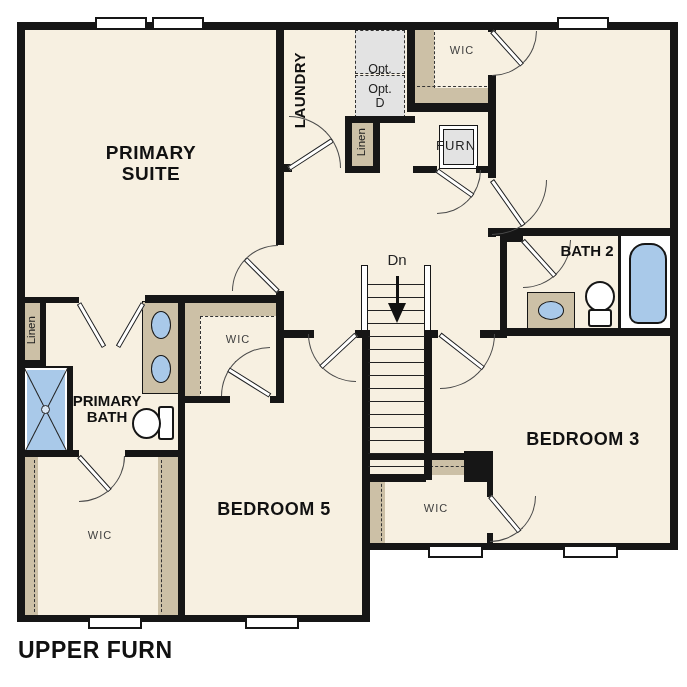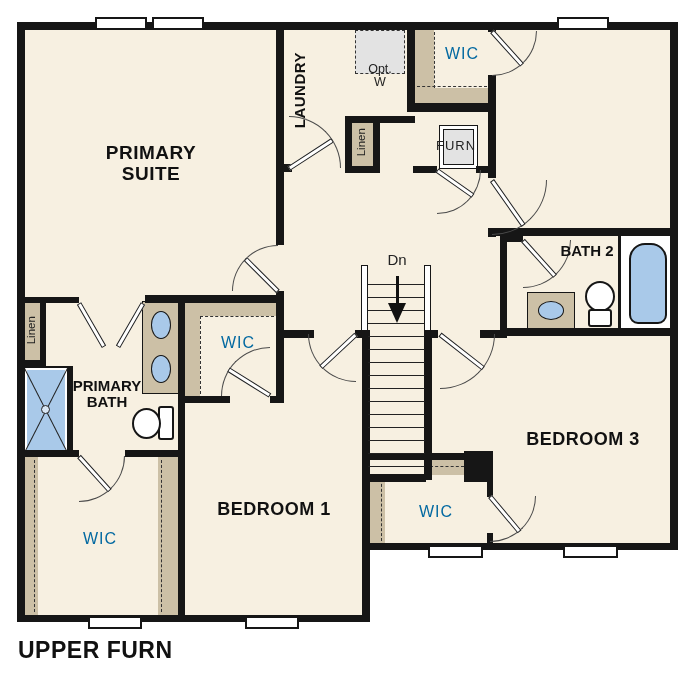--- a/index.html
+++ b/index.html
@@ -11,21 +11,21 @@
   .window{position:absolute;background:#fff;border:2px solid #161616;box-sizing:border-box;}
   .leaf{position:absolute;height:5px;background:#fff;border:1.2px solid #222;transform-origin:0 50%;box-sizing:border-box;}
   .arc{position:absolute;box-sizing:border-box;border:1.3px solid #4a4a4a;background:transparent;}
   .arc-tr{border-radius:0 100% 0 0;border-left:none;border-bottom:none;}
   .arc-tl{border-radius:100% 0 0 0;border-right:none;border-bottom:none;}
   .arc-br{border-radius:0 0 100% 0;border-left:none;border-top:none;}
   .arc-bl{border-radius:0 0 0 100%;border-right:none;border-top:none;}
   .lbl{position:absolute;color:#111;text-align:center;line-height:1.08;}
   .room-lbl{font-weight:bold;font-size:18px;letter-spacing:.5px;}
   .big-lbl{font-weight:bold;font-size:19px;letter-spacing:.5px;}
-  .wic-lbl{font-size:16px;color:#0369a1;letter-spacing:1px;}
+  .wic-lbl{font-size:11px;color:#404040;letter-spacing:1px;}
   .sm-lbl{font-size:15px;color:#222;}
   .dashv{position:absolute;border-left:1.5px dashed #333;width:0;}
   .dashh{position:absolute;border-top:1.5px dashed #333;height:0;}
   .optbox{position:absolute;background:#e3e3e3;border:1.5px dashed #333;box-sizing:border-box;
           display:flex;align-items:center;justify-content:center;text-align:center;
           font-size:12.5px;color:#222;line-height:1.05;}
   .fixture{position:absolute;box-sizing:border-box;}
   .stairs{position:absolute;background:repeating-linear-gradient(to bottom,transparent 0 11.5px,#222 11.5px 13px);}
   .rail{position:absolute;background:#fff;border:1.5px solid #161616;box-sizing:border-box;}
   .caption{position:absolute;font-weight:bold;font-size:23px;color:#111;letter-spacing:.5px;}
@@ -57,20 +57,23 @@
   <div class="dashv" style="left:161px;top:460px;height:152px;"></div>
 
   <div class="abs tan" style="left:428px;top:455px;width:39px;height:20px;"></div>
   <div class="dashh" style="left:430px;top:466px;width:34px;"></div>
   <div class="abs tan" style="left:370px;top:477px;width:15px;height:66px;"></div>
   <div class="dashv" style="left:381px;top:479px;height:62px;"></div>
 
   <div class="optbox" style="left:355px;top:30px;width:50px;height:44px;">
     <span style="width:34px;margin-top:48px;">Opt. W</span>
   </div>
+  <div class="optbox" style="left:355px;top:75px;width:50px;height:43px;">
+    <span style="width:34px;">Opt. D</span>
+  </div>
 
   <div class="fixture" style="left:439px;top:125px;width:39px;height:44px;background:#fff;border:1.5px solid #161616;"></div>
   <div class="fixture" style="left:443px;top:129px;width:31px;height:36px;background:#e3e3e3;border:1.5px solid #161616;"></div>
 
   <div class="fixture" style="left:23px;top:366px;width:46px;height:88px;background:#a9c9e9;border:2px solid #161616;box-shadow:inset 0 0 0 2px #fff;">
     <div class="abs" style="left:-27px;top:42px;width:96px;height:0;border-top:1.5px solid #222;transform:rotate(63deg);"></div>
     <div class="abs" style="left:-27px;top:42px;width:96px;height:0;border-top:1.5px solid #222;transform:rotate(-63deg);"></div>
     <div class="abs" style="left:16px;top:37px;width:9px;height:9px;background:#d8e6f4;border:1.5px solid #222;border-radius:50%;"></div>
   </div>
   <div class="fixture tan" style="left:142px;top:301px;width:37px;height:93px;border:1.5px solid #161616;"></div>
@@ -189,23 +192,23 @@
 
   <div class="arc arc-br" style="left:79px;top:456px;width:46px;height:46px;"></div>
   <div class="leaf" style="left:79px;top:454px;width:46px;transform:rotate(48deg);"></div>
 
   <div class="arc arc-br" style="left:490px;top:496px;width:46px;height:46px;"></div>
   <div class="leaf" style="left:490px;top:494px;width:46px;transform:rotate(50deg);"></div>
 
   <div class="lbl big-lbl" style="left:86px;top:143px;width:130px;">PRIMARY SUITE</div>
   <div class="lbl room-lbl" style="left:245px;top:82px;width:110px;font-size:15px;transform:rotate(-90deg);">LAUNDRY</div>
   <div class="lbl room-lbl" style="left:513px;top:430px;width:140px;">BEDROOM 3</div>
-  <div class="lbl room-lbl" style="left:204px;top:500px;width:140px;">BEDROOM 1</div>
+  <div class="lbl room-lbl" style="left:204px;top:500px;width:140px;">BEDROOM 5</div>
   <div class="lbl" style="left:558px;top:243px;width:58px;font-weight:bold;font-size:15px;">BATH 2</div>
-  <div class="lbl" style="left:62px;top:378px;width:90px;font-weight:bold;font-size:15px;">PRIMARY BATH</div>
+  <div class="lbl" style="left:62px;top:393px;width:90px;font-weight:bold;font-size:15px;">PRIMARY BATH</div>
   <div class="lbl wic-lbl" style="left:440px;top:45px;width:44px;">WIC</div>
   <div class="lbl wic-lbl" style="left:216px;top:334px;width:44px;">WIC</div>
   <div class="lbl wic-lbl" style="left:78px;top:530px;width:44px;">WIC</div>
   <div class="lbl wic-lbl" style="left:414px;top:503px;width:44px;">WIC</div>
   <div class="lbl sm-lbl" style="left:341px;top:136px;width:40px;font-size:11.5px;transform:rotate(-90deg);">Linen</div>
   <div class="lbl sm-lbl" style="left:11px;top:324px;width:40px;font-size:11.5px;transform:rotate(-90deg);">Linen</div>
   <div class="lbl sm-lbl" style="left:428px;top:139px;width:56px;font-size:13px;letter-spacing:1px;">FURN</div>
 
   <div class="caption" style="left:18px;top:637px;">UPPER FURN</div>
 

